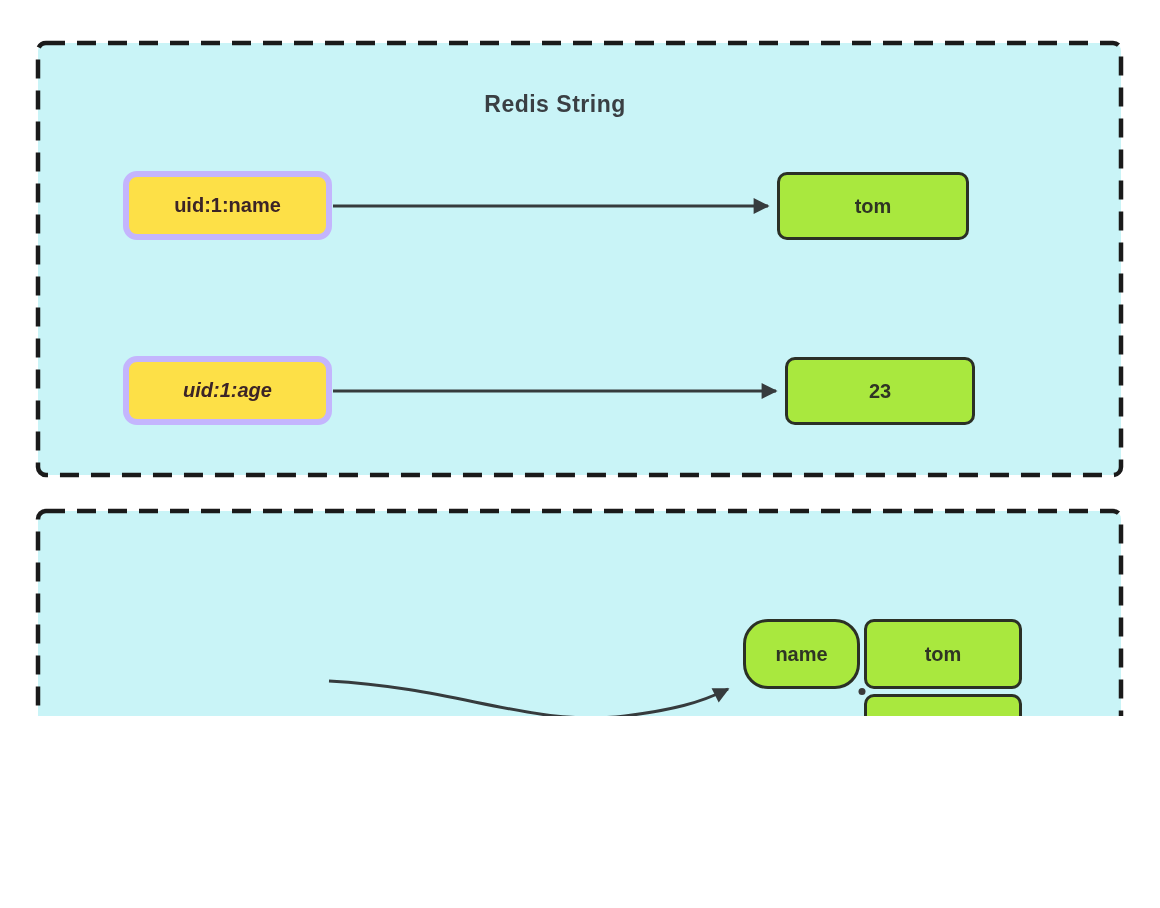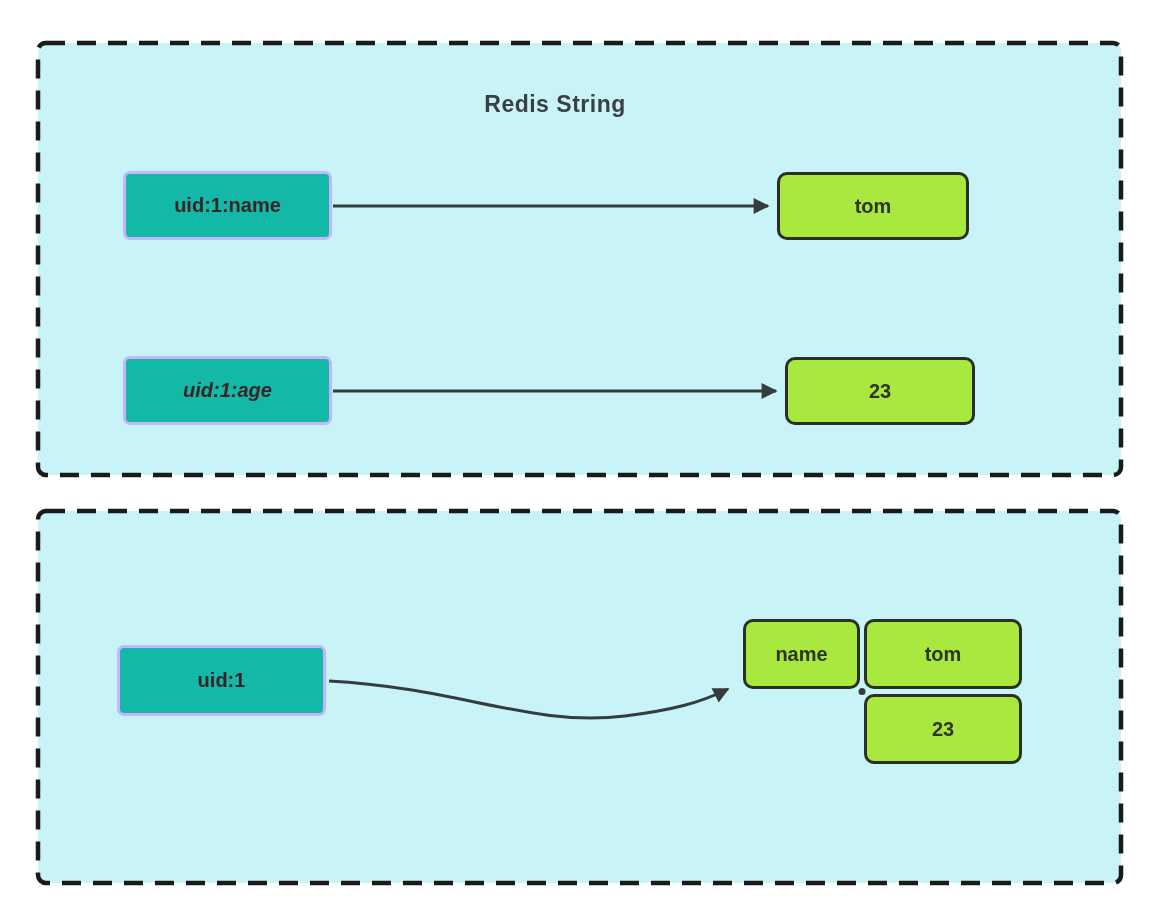--- a/index.html
+++ b/index.html
@@ -4,21 +4,21 @@
 <style>
   html, body {
     margin: 0;
     padding: 0;
     background: #ffffff;
     font-family: "Liberation Sans", sans-serif;
   }
   .canvas {
     position: relative;
     width: 1160px;
-    height: 908px;
+    height: 716px;
     background: #ffffff;
     overflow: hidden;
   }
   .overlay {
     position: absolute;
     left: 0;
     top: 0;
     width: 1160px;
     height: 908px;
     display: block;
@@ -35,23 +35,23 @@
   .node {
     position: absolute;
     display: flex;
     align-items: center;
     justify-content: center;
     font-weight: bold;
     font-size: 20px;
     box-sizing: border-box;
   }
   .key-box {
-    background: #14b8a6;
-    border: 3px solid #c4b5fd;
-    border-radius: 7px;
+    background: #fde047;
+    border: 6px solid #c4b5fd;
+    border-radius: 14px;
     color: #3b2427;
   }
   .value-box {
     background: #a9e83e;
     border: 3px solid #2b3026;
     border-radius: 10px;
     color: #2f3524;
   }
   .hash-cell {
     background: #a9e83e;
@@ -89,22 +89,21 @@
 
   <div class="node key-box" style="left:123px; top:171px; width:209px; height:69px;">uid:1:name</div>
 
   <div class="node value-box" style="left:777px; top:172px; width:192px; height:68px;">tom</div>
 
   <div class="node key-box" style="left:123px; top:356px; width:209px; height:69px;font-style:italic;">uid:1:age</div>
 
   <div class="node value-box" style="left:785px; top:357px; width:190px; height:68px;">23</div>
 
 
-  <div class="node key-box" style="left:117px; top:645px; width:209px; height:71px;">uid:1</div>
 
-  <div class="node hash-cell" style="left:743px; top:619px; width:117px; height:70px;">name</div>
+  <div class="node hash-cell" style="left:743px; top:619px; width:117px; height:70px;border-radius:25px;">name</div>
 
   <div class="node hash-cell" style="left:864px; top:619px; width:158px; height:70px;">tom</div>
 
 
   <div class="node hash-cell" style="left:864px; top:694px; width:158px; height:70px;">23</div>
 
 </div>
 
 </body></html>

